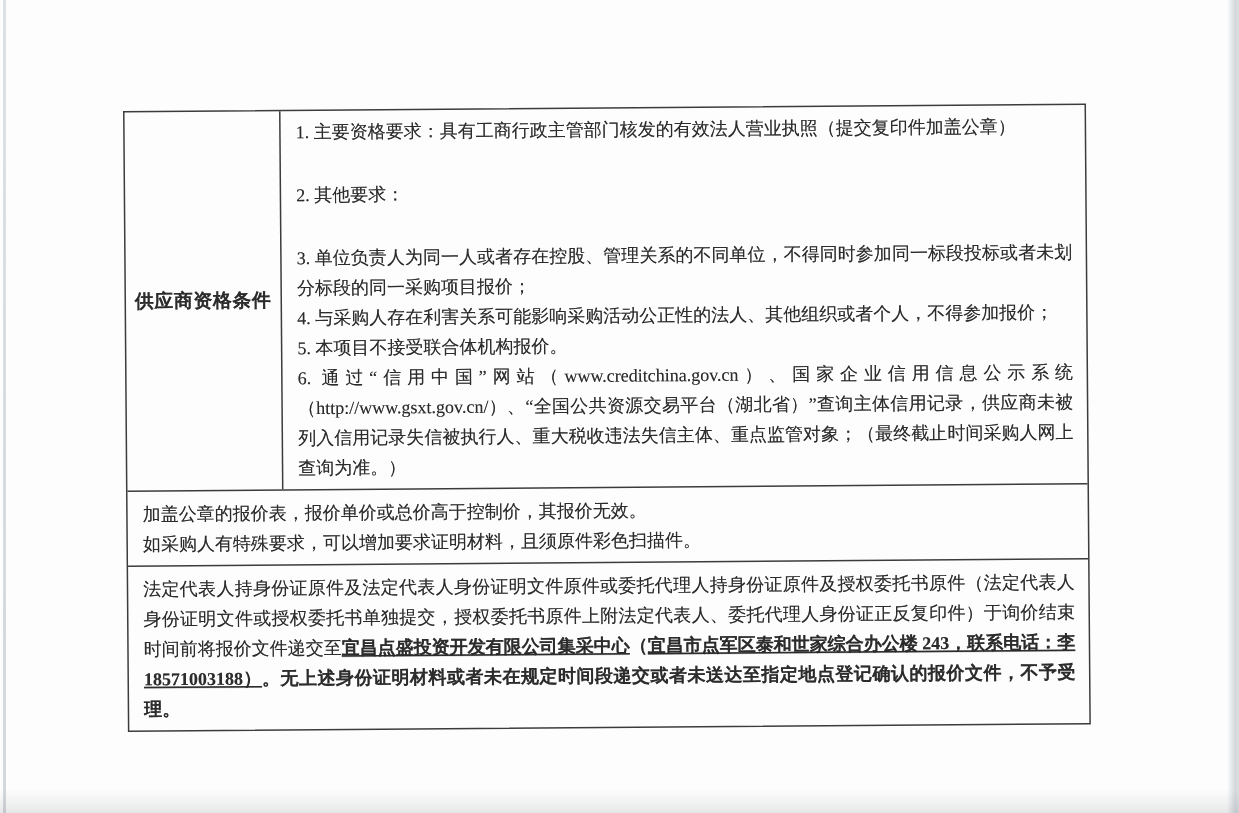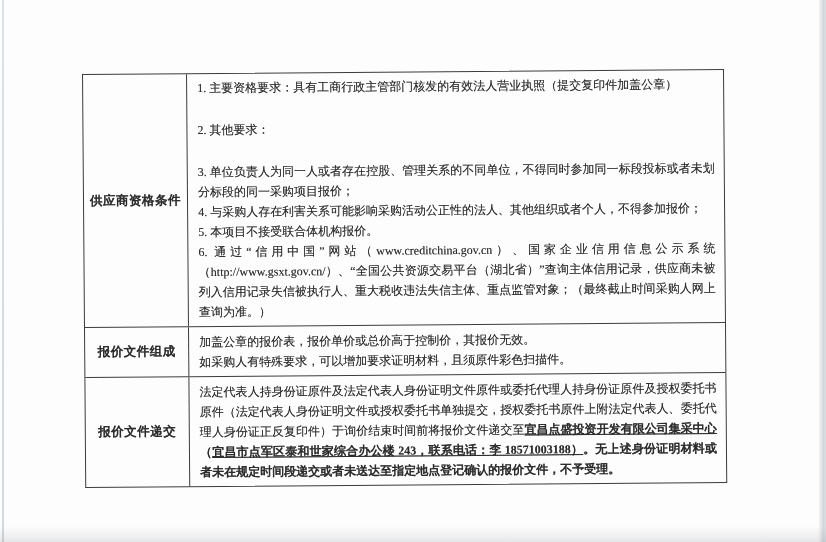--- a/index.html
+++ b/index.html
@@ -96,29 +96,27 @@
           <p class="gap-after">1. 主要资格要求：具有工商行政主管部门核发的有效法人营业执照（提交复印件加盖公章）</p>
           <p class="gap-after">2. 其他要求：</p>
           <p>3. 单位负责人为同一人或者存在控股、管理关系的不同单位，不得同时参加同一标段投标或者未划分标段的同一采购项目报价；</p>
           <p>4. 与采购人存在利害关系可能影响采购活动公正性的法人、其他组织或者个人，不得参加报价；</p>
           <p>5. 本项目不接受联合体机构报价。</p>
           <p>6. 通过“信用中国”网站（www.creditchina.gov.cn）、国家企业信用信息公示系统（http://www.gsxt.gov.cn/）、“全国公共资源交易平台（湖北省）”查询主体信用记录，供应商未被列入信用记录失信被执行人、重大税收违法失信主体、重点监管对象；（最终截止时间采购人网上查询为准。）</p>
         </div>
       </div>
 
       <div class="t-row row-compose">
-        <div class="t-header">报价文件组成</div>
         <div class="t-body">
           <p>加盖公章的报价表，报价单价或总价高于控制价，其报价无效。</p>
           <p>如采购人有特殊要求，可以增加要求证明材料，且须原件彩色扫描件。</p>
         </div>
       </div>
 
       <div class="t-row row-submit">
-        <div class="t-header">报价文件递交</div>
         <div class="t-body">
           <p><span>法定代表人持身份证原件及法定代表人身份证明文件原件或委托代理人持身份证原件及授权委托书原件（法定代表人身份证明文件或授权委托书单独提交，授权委托书原件上附法定代表人、委托代理人身份证正反复印件）于询价结束时间前将报价文件递交至</span><span style="font-weight: bold; text-decoration: underline;">宜昌点盛投资开发有限公司集采中心</span><span style="font-weight: bold;">（</span><span style="font-weight: bold; text-decoration: underline;">宜昌市点军区泰和世家综合办公楼 243，联系电话：李 18571003188）</span><span style="font-weight: bold;">。无上述身份证明材料或者未在规定时间段递交或者未送达至指定地点登记确认的报价文件，不予受理。</span></p>
         </div>
       </div>
 
     </div>
   </div>
 
   <div class="left-edge"></div>
   <div class="right-edge"></div>

